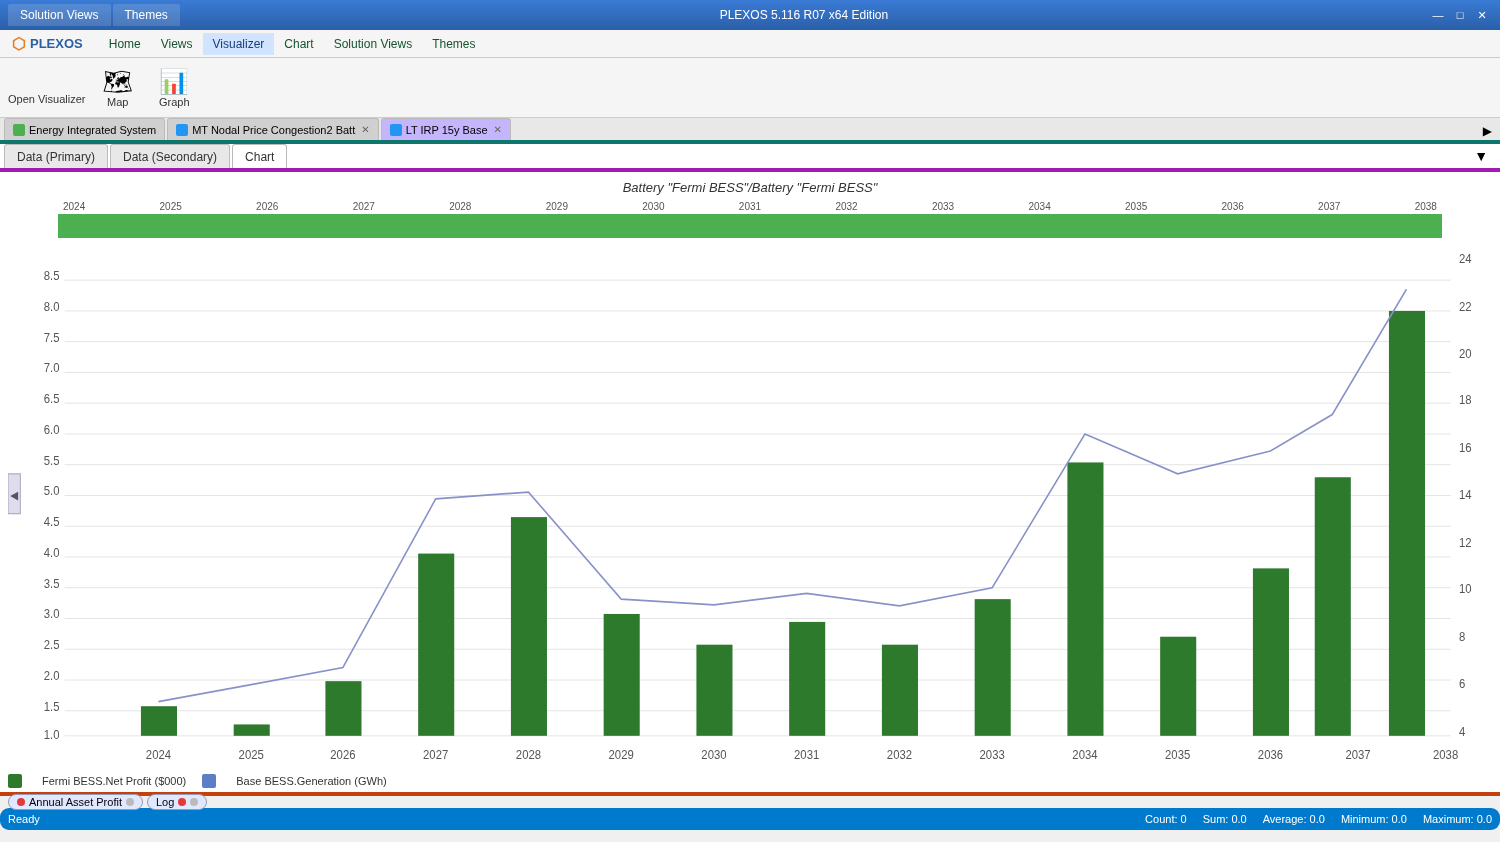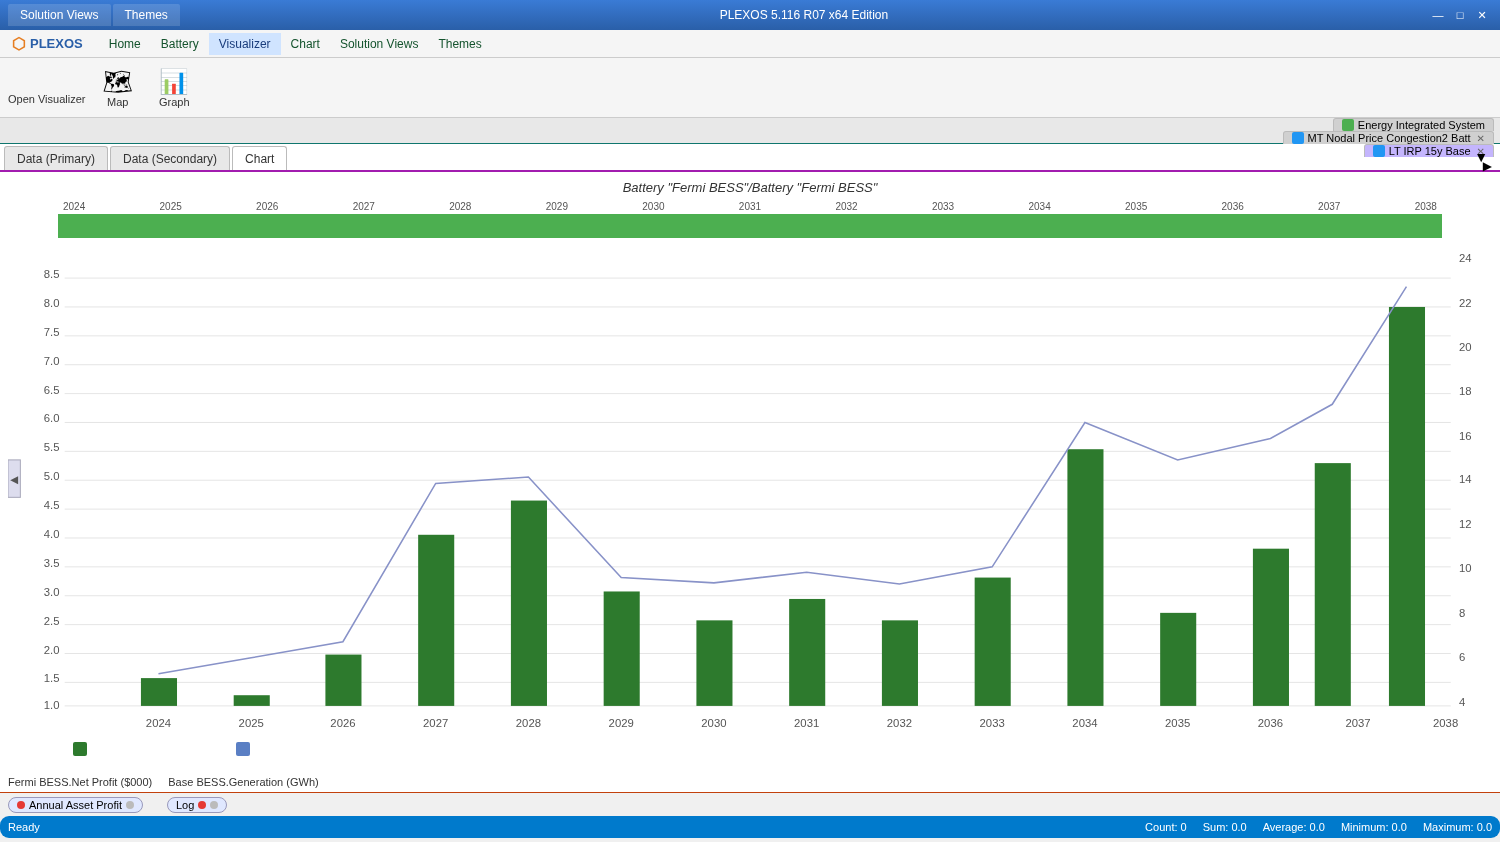--- a/index.html
+++ b/index.html
@@ -65,43 +65,42 @@
       border: 1px solid transparent; border-radius: 2px;
     }
     .toolbar-icon { font-size: 24px; }
     .toolbar-label { font-size: 11px; color: #333; }
     .open-visualizer-label { font-size: 11px; color: #333; align-self: flex-end; padding-bottom: 8px; }
 
     
     #doc-tabs {
       height: 26px;
       background: #e8e8e8;
-      border-bottom: 1px solid #0f766e;
+      border-bottom: 4px solid #0f766e;
       display: flex;
       align-items: flex-end;
       padding: 0 4px;
-      flex-direction: column;
     }
     .doc-tab {
       height: 22px;
       display: flex; align-items: center; gap: 4px;
       padding: 0 8px; font-size: 11px;
       background: #d0d0d0; border: 1px solid #bbb; border-bottom: none;
       cursor: pointer; border-radius: 3px 3px 0 0; margin-right: 2px;
     }
     .doc-tab.active { background: #c4b5fd; }
     .doc-tab-icon { width: 12px; height: 12px; border-radius: 2px; display: inline-block; }
     .doc-tab-close { font-size: 10px; color: #666; cursor: pointer; margin-left: 2px; }
     .doc-tab-scroll { margin-left: auto; font-size: 11px; padding: 2px 4px; }
 
     
     #sub-tabs {
       height: 28px;
       background: white;
-      border-bottom: 2px solid #a21caf;
+      border-bottom: 4px solid #a21caf;
       display: flex;
       align-items: flex-end;
       padding: 0 4px;
     }
     .sub-tab {
       height: 24px;
       display: flex; align-items: center;
       padding: 0 12px; font-size: 12px;
       background: #e8e8e8; border: 1px solid #bbb; border-bottom: none;
       cursor: pointer; border-radius: 3px 3px 0 0; margin-right: 2px;
@@ -143,30 +142,30 @@
       margin-bottom: 4px;
       display: flex; align-items: center; padding-left: 8px;
     }
 
     
     #legend {
       display: flex; align-items: center; gap: 16px;
       padding: 4px 8px;
       font-size: 11px; color: #333;
     }
-    .legend-item { display: flex; align-items: center; gap: 20px; flex-direction: column; }
+    .legend-item { display: flex; align-items: center; gap: 20px; }
     .legend-color { width: 14px; height: 14px; border-radius: 2px; }
 
     
     #bottom-bar {
-      height: 24px;
+      height: 16px;
       background: #f0f0f0;
-      border-top: 1px solid #c2410c;
+      border-top: 4px solid #c2410c;
       display: flex; align-items: center;
-      padding: 0 8px; gap: 24px;
+      padding: 0 8px; gap: 4px;
     }
     .bottom-tag {
       background: #e0e8ff; border: 1px solid #99b; border-radius: 10px;
       padding: 1px 8px; font-size: 11px; display: flex; align-items: center; gap: 4px;
       cursor: pointer;
     }
     .bottom-dot { width: 8px; height: 8px; border-radius: 50%; }
 
     
     #status-bar {
@@ -194,21 +193,21 @@
     <div class="title-btn">✕</div>
   </div>
 </div>
 
 <div id="menu-bar">
   <div class="menu-logo">
     <span style="color:#e67e22; font-size:16px;">⬡</span>
     <span style="color:#2a5fa8; font-weight:bold; font-size:13px;">PLEXOS</span>
   </div>
   <div class="menu-item">Home</div>
-  <div class="menu-item">Battery</div>
+  <div class="menu-item">Views</div>
   <div class="menu-item active">Visualizer</div>
   <div class="menu-item">Chart</div>
   <div class="menu-item">Solution Views</div>
   <div class="menu-item">Themes</div>
 </div>
 
 <div id="toolbar">
   <div class="open-visualizer-label">Open Visualizer</div>
   <div class="toolbar-btn">
     <div class="toolbar-icon">🗺</div>

